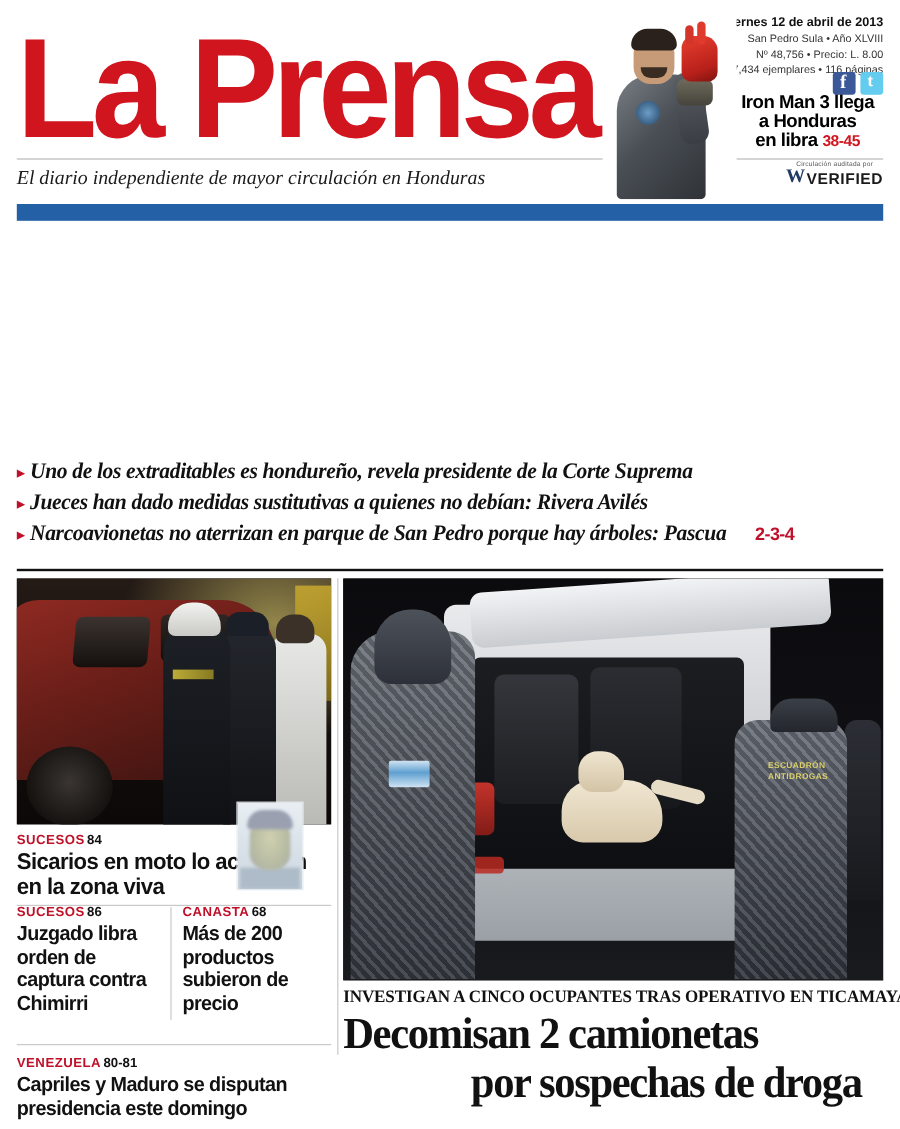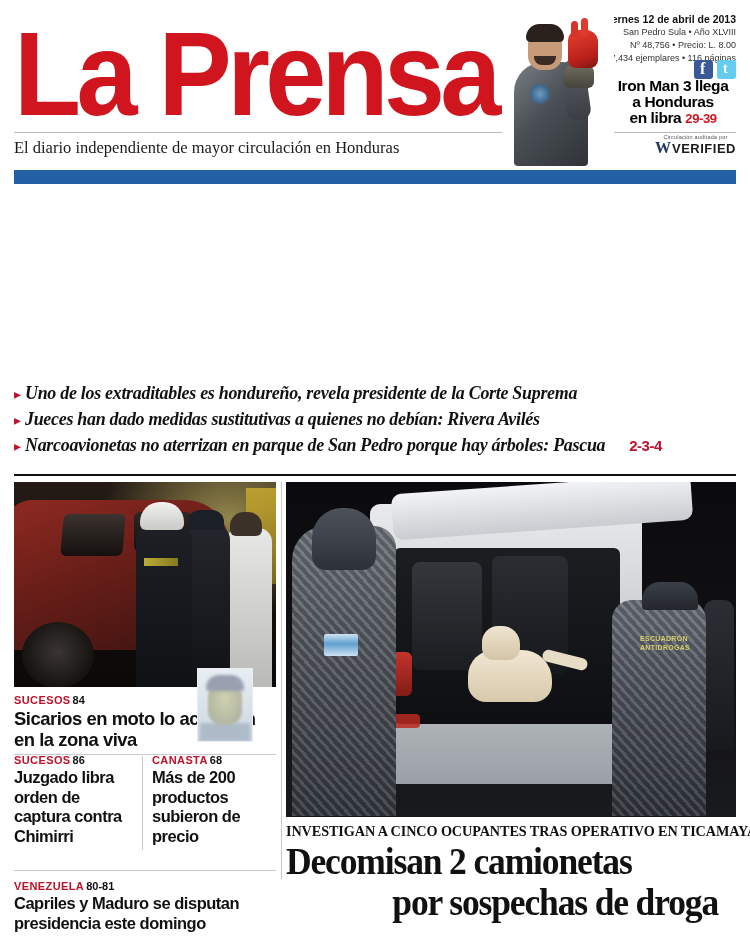--- a/index.html
+++ b/index.html
@@ -46,20 +46,21 @@
     color: #D1151F;
     transform: scaleX(0.93);
     transform-origin: left top;
     white-space: nowrap;
   }
   .tagline {
     position: absolute;
     left: 14px;
     top: 138px;
     font-family: "Liberation Serif", serif;
+    font-style: italic;
     font-size: 16.5px;
     color: #1a1a1a;
     white-space: nowrap;
   }
   .hairline-top {
     position: absolute;
     left: 14px;
     right: 14px;
     top: 132px;
     height: 1px;
@@ -804,21 +805,21 @@
       <div class="im-beard"></div>
       <div class="im-arm"></div>
       <div class="im-cuff"></div>
       <div class="im-glove"></div>
     </div>
 
     <div class="promo">
       <div class="pline">Iron Man 3 llega</div>
       <div class="pline">a Honduras</div>
       <div class="pline">
-        <span>en libra</span><span class="ppages">29-39</span>
+        <span>en libra</span><span class="ppages">38-45</span>
       </div>
     </div>
 
     <div class="verified">
       <div class="vtop">Circulación auditada por</div>
       <div class="vrow">
         <span class="vmark"></span>
         <span class="vword">VERIFIED</span>
       </div>
     </div>

